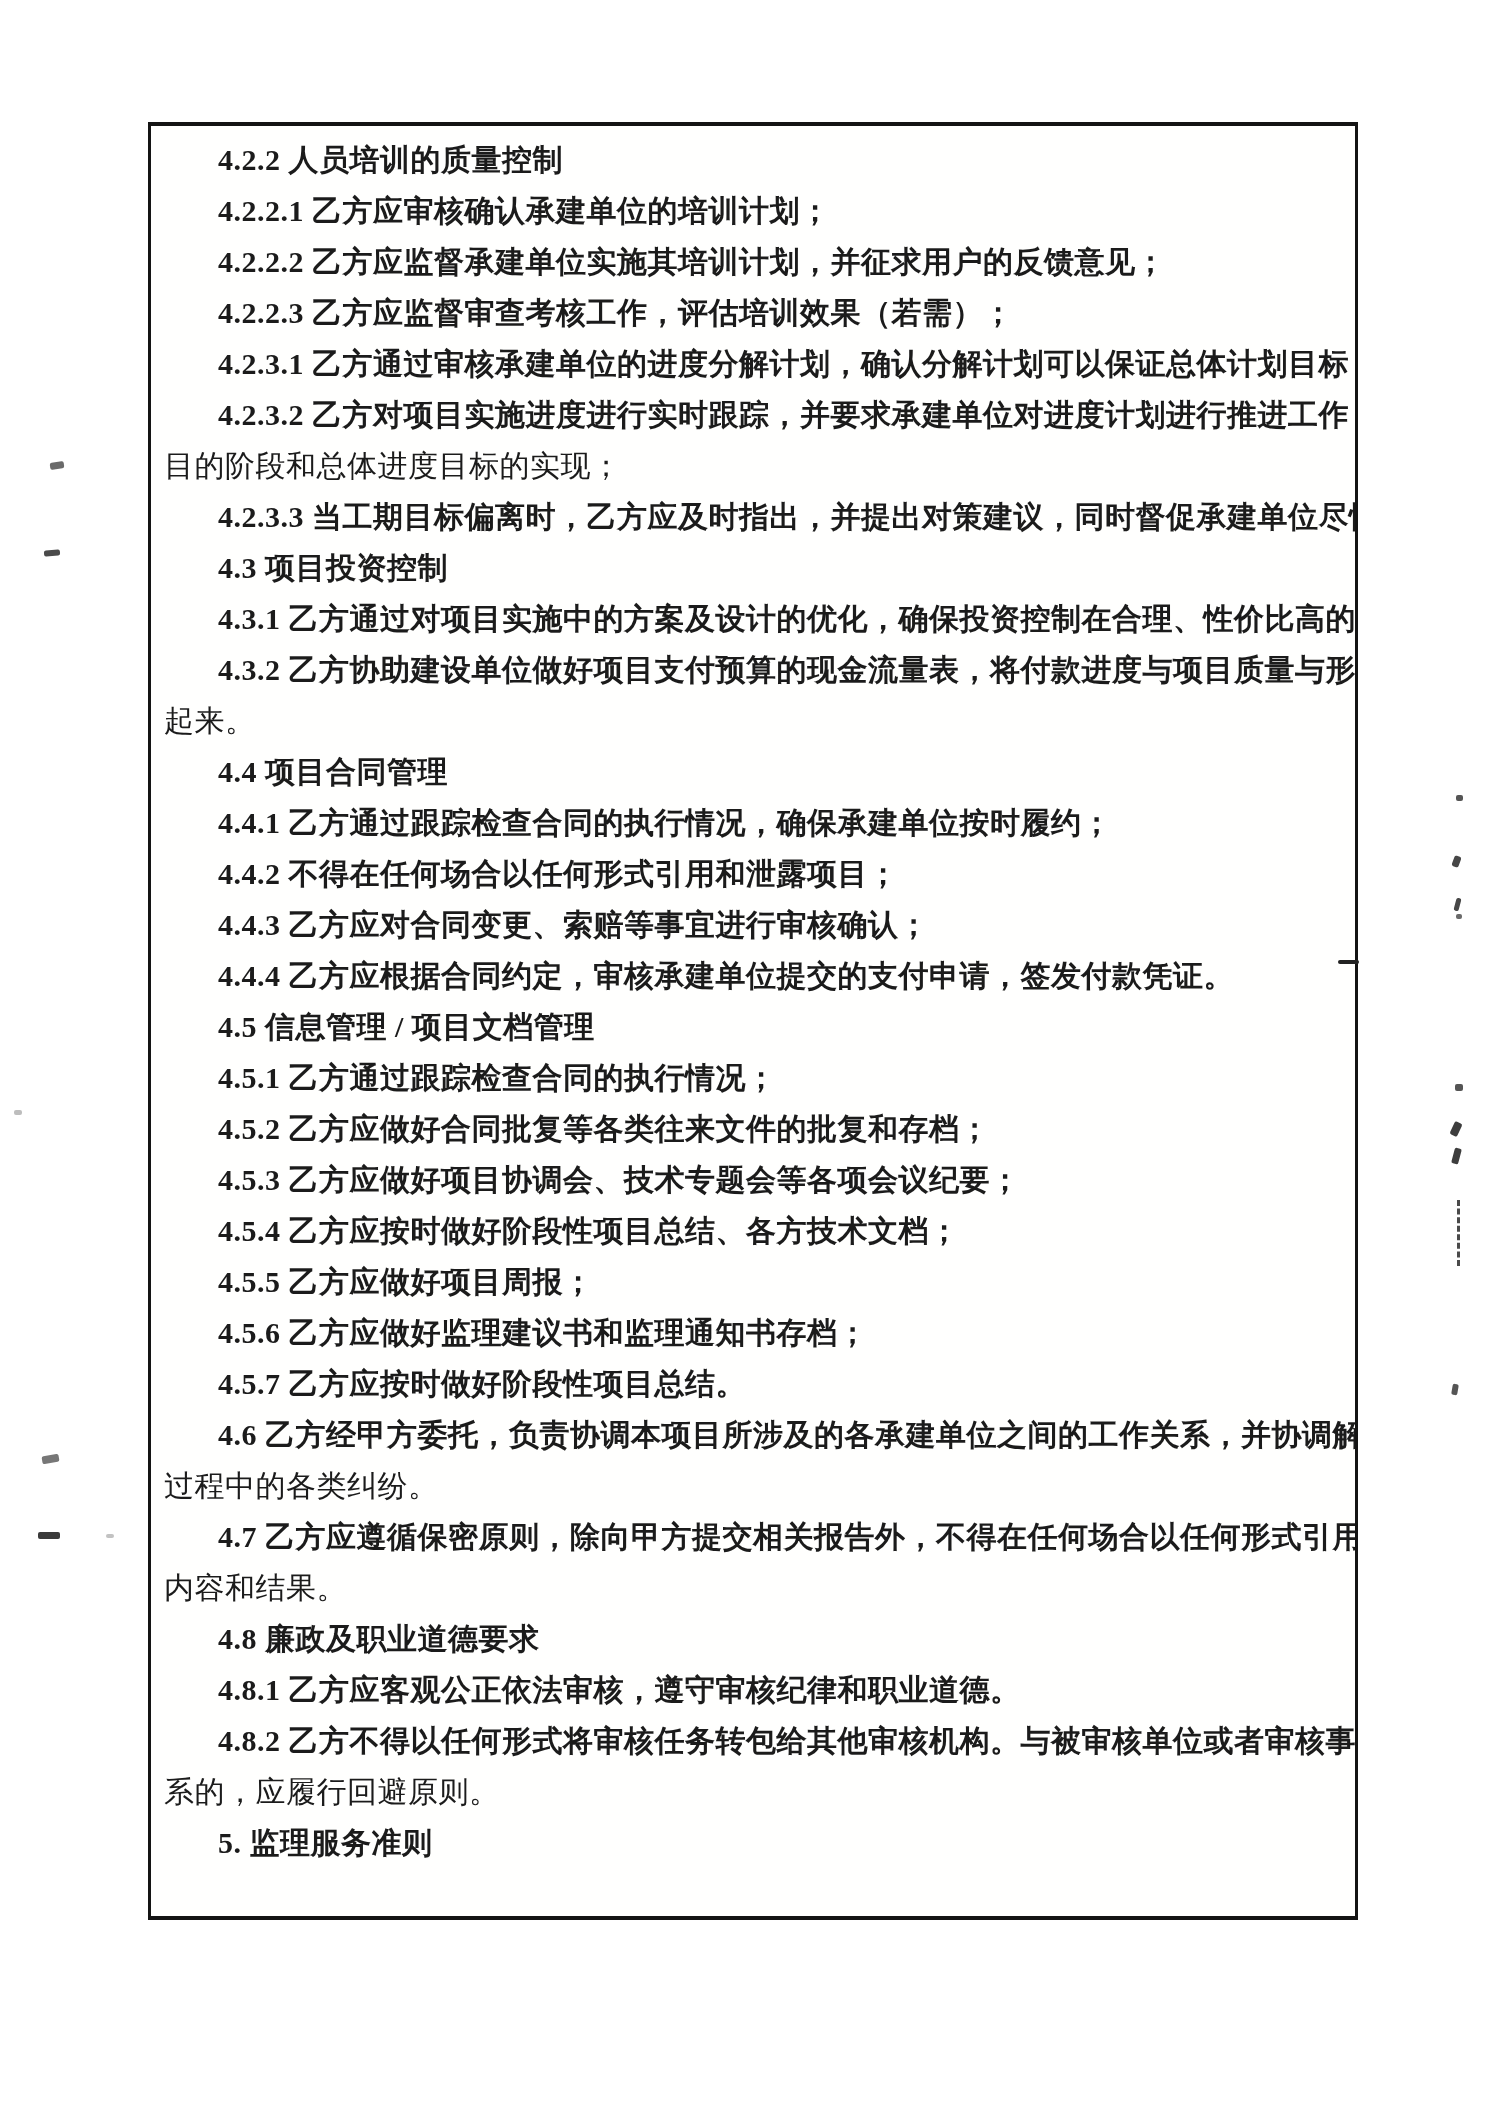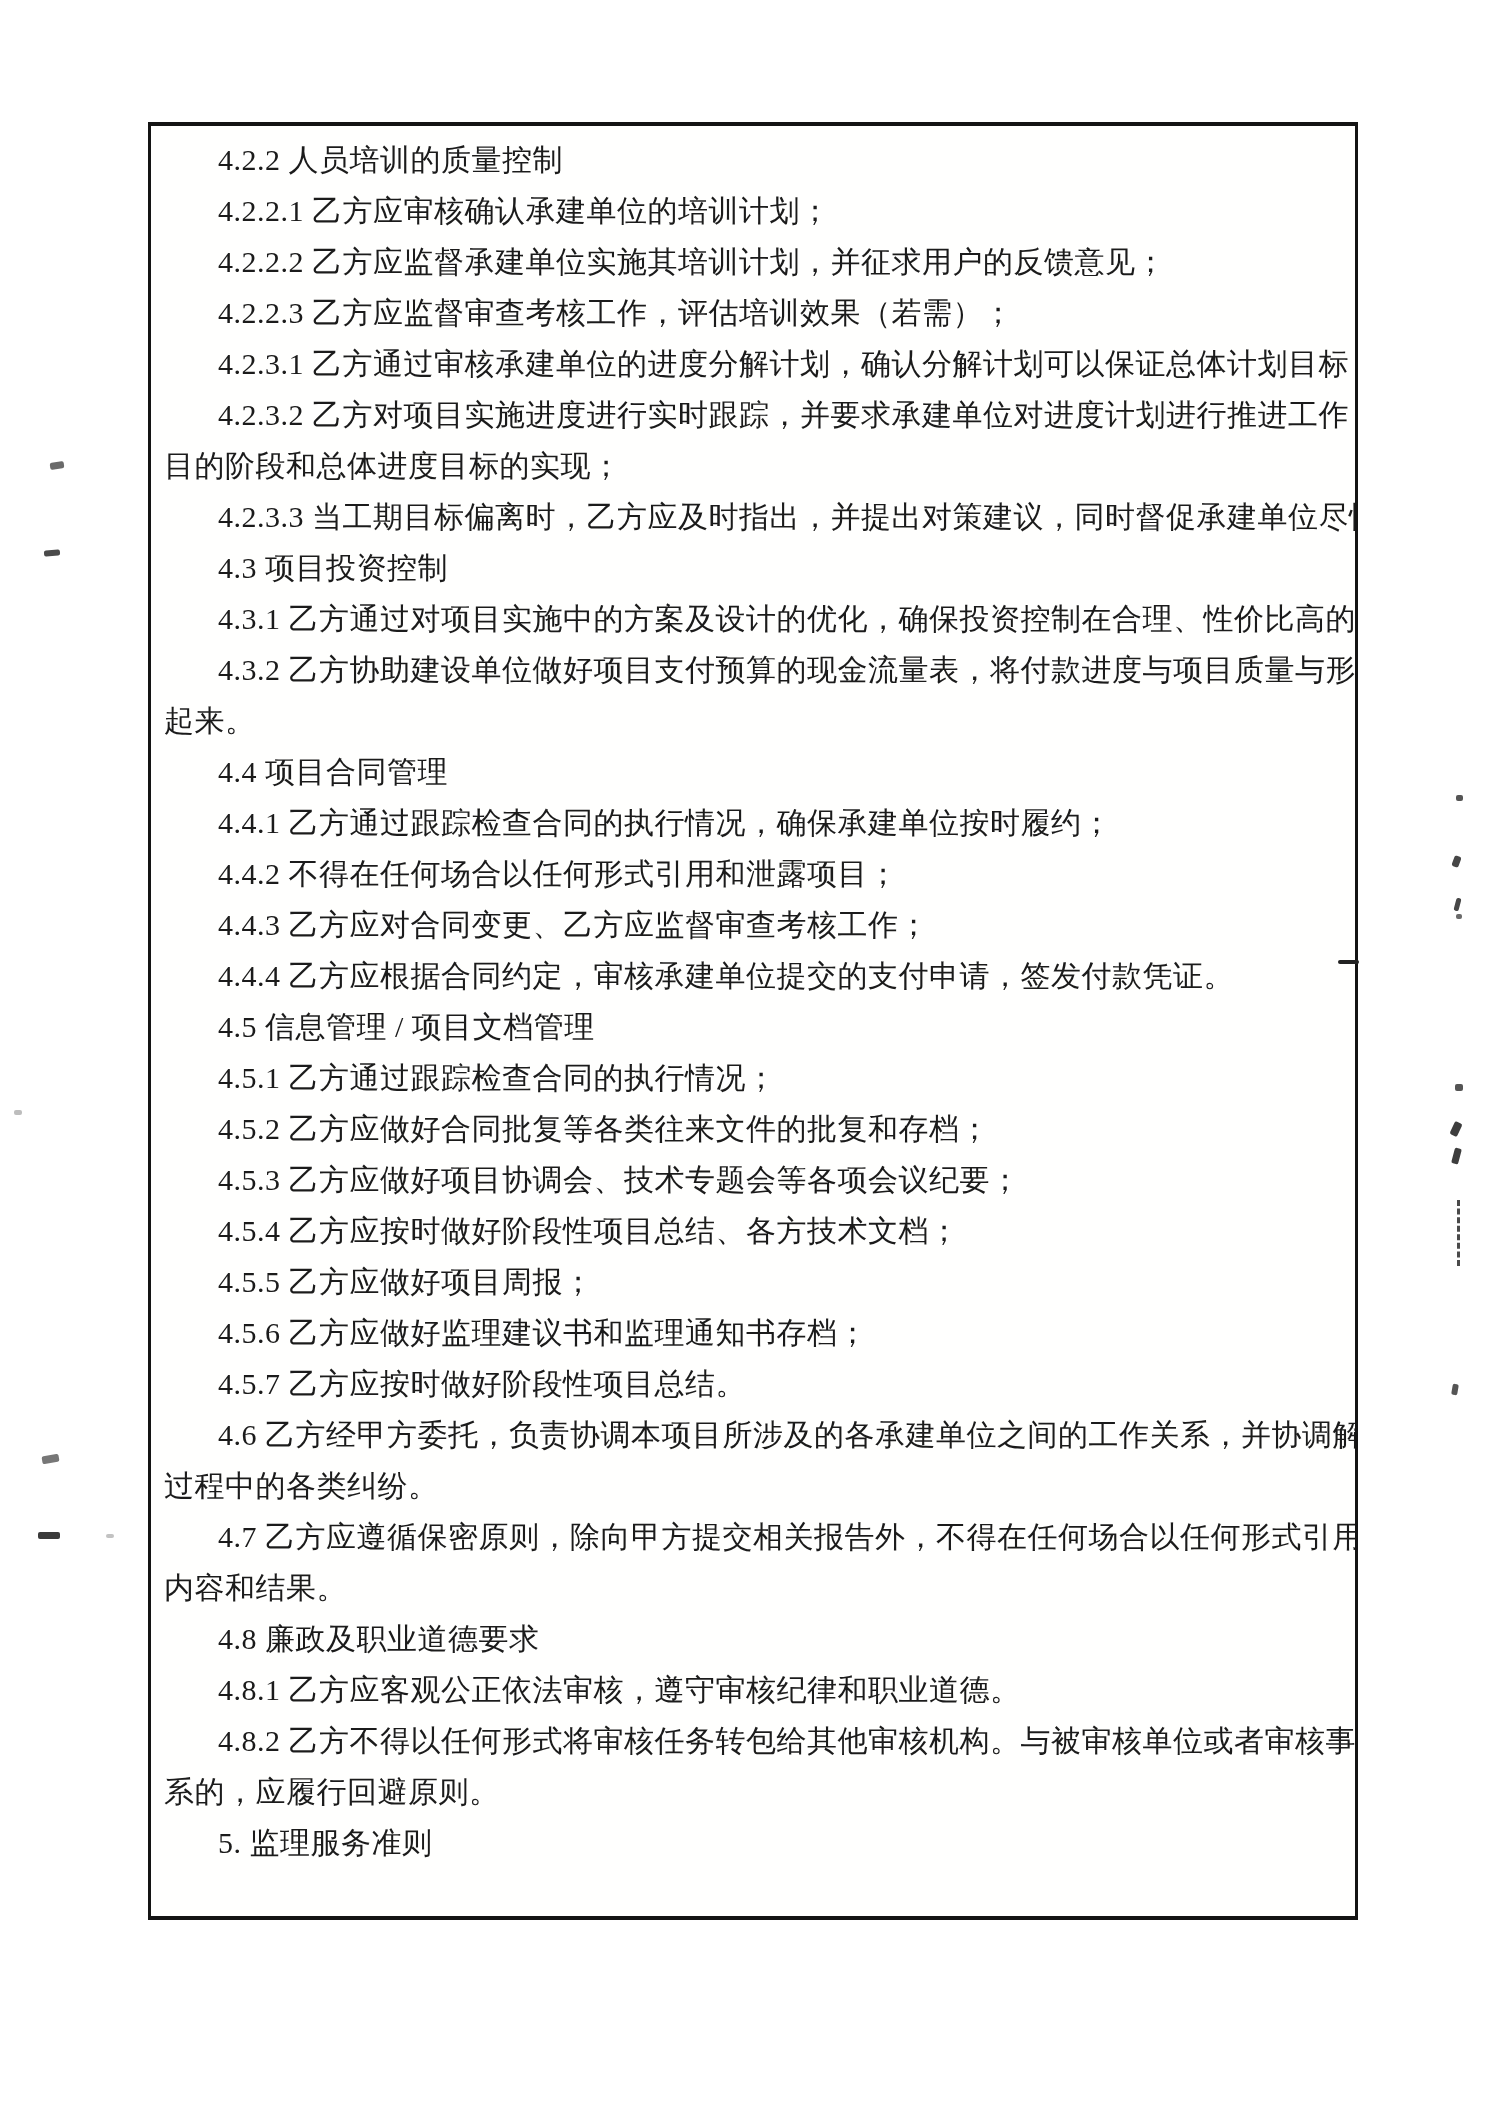--- a/index.html
+++ b/index.html
@@ -31,20 +31,21 @@
   .line {
     height: 51px;
     line-height: 51px;
     font-size: 30px;
     color: #1b1b1b;
     white-space: nowrap;
     letter-spacing: 0.5px;
   }
   .line.indent {
     padding-left: 54px;
+    font-weight: bold;
   }
   
   .speck {
     position: absolute;
     border-radius: 2px;
   }
   .dash-vert {
     position: absolute;
     width: 0;
     border-left: 3px dashed #4a4a4a;
@@ -63,21 +64,21 @@
       <div class="line indent">4.2.3.2 乙方对项目实施进度进行实时跟踪，并要求承建单位对进度计划进行推进工作，以确保项</div>
       <div class="line">目的阶段和总体进度目标的实现；</div>
       <div class="line indent">4.2.3.3 当工期目标偏离时，乙方应及时指出，并提出对策建议，同时督促承建单位尽快采取措施。</div>
       <div class="line indent">4.3 项目投资控制</div>
       <div class="line indent">4.3.1 乙方通过对项目实施中的方案及设计的优化，确保投资控制在合理、性价比高的范围内；</div>
       <div class="line indent">4.3.2 乙方协助建设单位做好项目支付预算的现金流量表，将付款进度与项目质量与形象进度结合</div>
       <div class="line">起来。</div>
       <div class="line indent">4.4 项目合同管理</div>
       <div class="line indent">4.4.1 乙方通过跟踪检查合同的执行情况，确保承建单位按时履约；</div>
       <div class="line indent">4.4.2 不得在任何场合以任何形式引用和泄露项目；</div>
-      <div class="line indent">4.4.3 乙方应对合同变更、乙方应监督审查考核工作；</div>
+      <div class="line indent">4.4.3 乙方应对合同变更、索赔等事宜进行审核确认；</div>
       <div class="line indent">4.4.4 乙方应根据合同约定，审核承建单位提交的支付申请，签发付款凭证。</div>
       <div class="line indent">4.5 信息管理 / 项目文档管理</div>
       <div class="line indent">4.5.1 乙方通过跟踪检查合同的执行情况；</div>
       <div class="line indent">4.5.2 乙方应做好合同批复等各类往来文件的批复和存档；</div>
       <div class="line indent">4.5.3 乙方应做好项目协调会、技术专题会等各项会议纪要；</div>
       <div class="line indent">4.5.4 乙方应按时做好阶段性项目总结、各方技术文档；</div>
       <div class="line indent">4.5.5 乙方应做好项目周报；</div>
       <div class="line indent">4.5.6 乙方应做好监理建议书和监理通知书存档；</div>
       <div class="line indent">4.5.7 乙方应按时做好阶段性项目总结。</div>
       <div class="line indent">4.6 乙方经甲方委托，负责协调本项目所涉及的各承建单位之间的工作关系，并协调解决项目建设</div>

